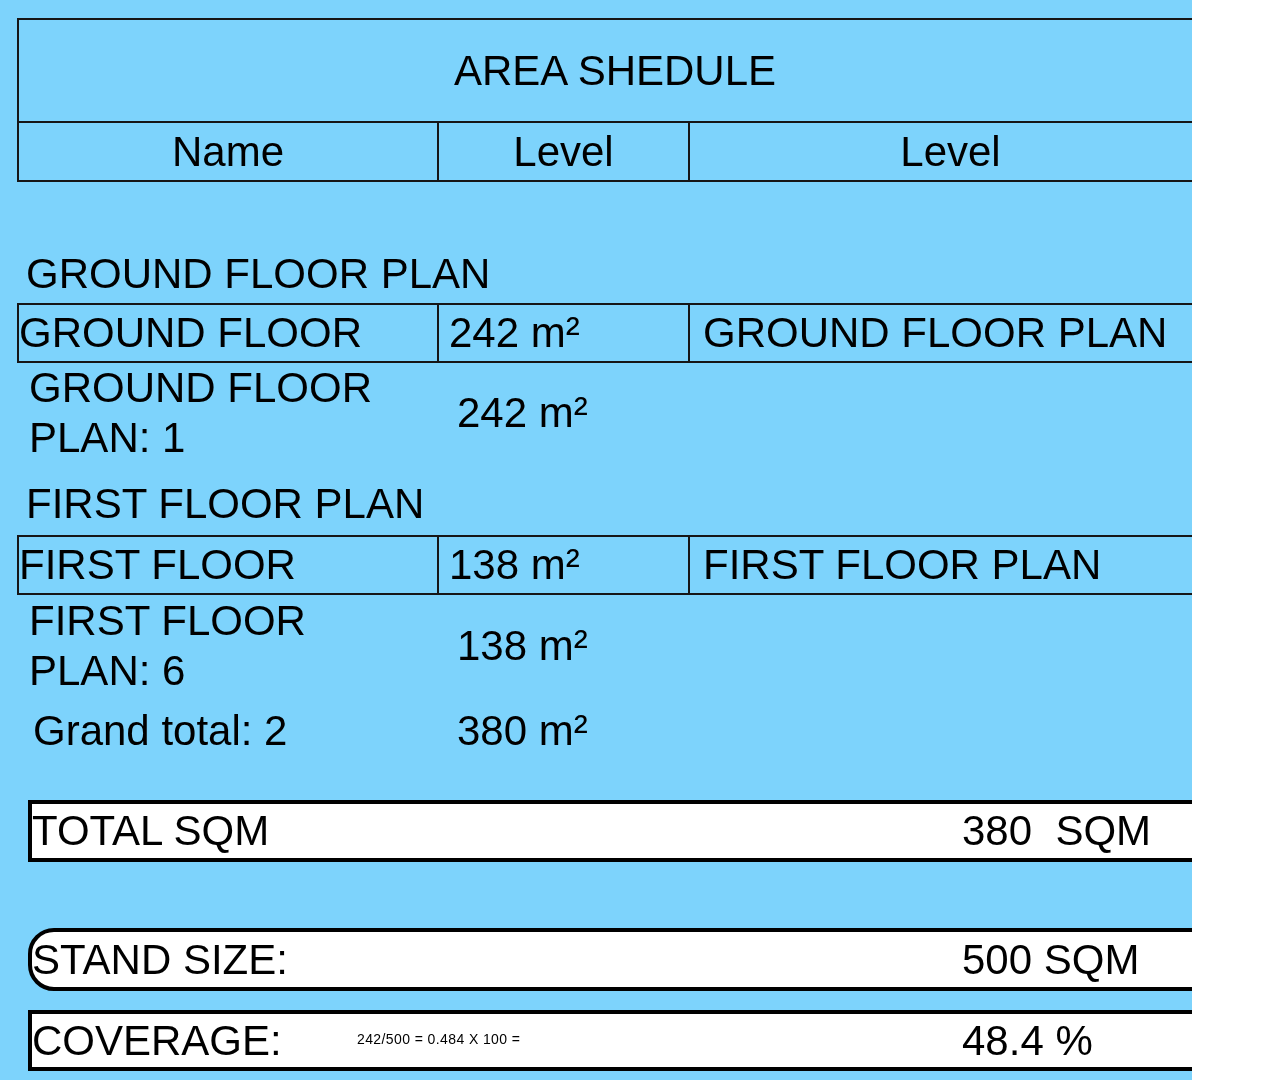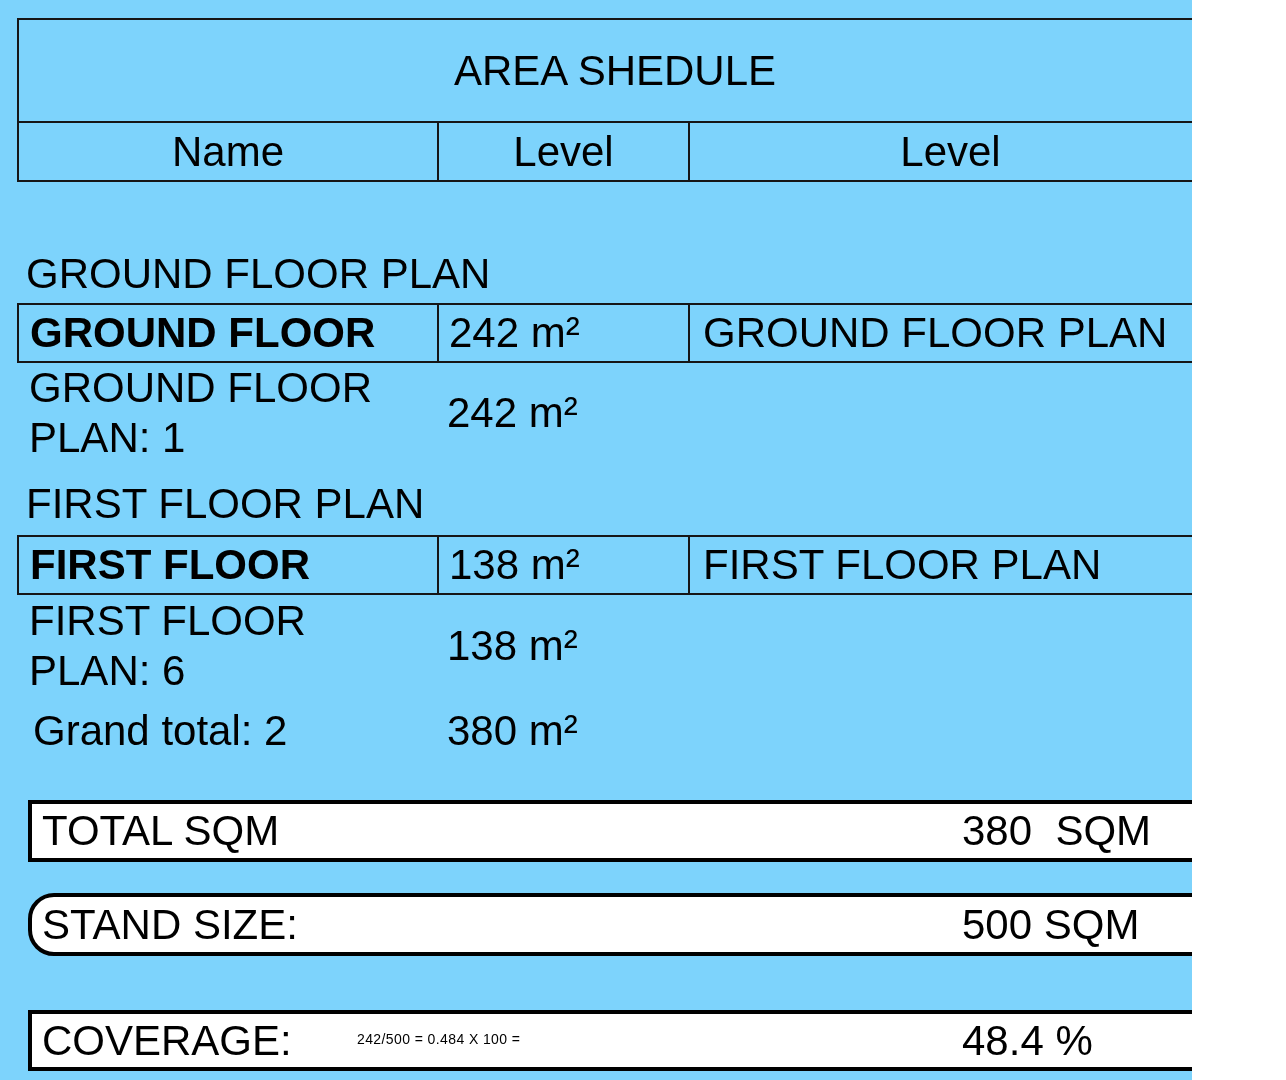--- a/index.html
+++ b/index.html
@@ -25,37 +25,38 @@
   .hcell.c-area{width:251px;border-right:2px solid #161616;}
   .hcell.c-level{flex:1;}
   
   .section-header{position:absolute;left:26px;line-height:50px;white-space:nowrap;}
   
   .row-box{
     position:absolute;left:17px;width:1196px;height:60px;
     box-sizing:border-box;border:2px solid #161616;display:flex;
   }
   .bcell{box-sizing:border-box;display:flex;align-items:center;white-space:nowrap;}
-  .bcell.c-name{width:420px;border-right:2px solid #161616;padding-left:11px;font-weight:bold;}
+  .bcell.c-name{width:420px;border-right:2px solid #161616;}
   .bcell.c-area{width:251px;border-right:2px solid #161616;padding-left:10px;}
   .bcell.c-level{flex:1;padding-left:13px;}
   
   .row-plain{
     position:absolute;left:17px;width:1196px;display:flex;align-items:center;
     line-height:50px;
+    gap:10px;
   }
   .row-plain .pname{box-sizing:border-box;width:420px;padding-left:12px;padding-right:33px;}
   .row-plain .parea{padding-left:10px;white-space:nowrap;}
   .row-plain.grand .pname{padding-left:16px;white-space:nowrap;}
   
   .sum-box{
     position:absolute;left:28px;width:1197px;box-sizing:border-box;
     border:4px solid #000;display:flex;align-items:center;background:#fff;
   }
-  .sum-box .sum-label{padding-left:10px;white-space:nowrap;}
+  .sum-box .sum-label{white-space:nowrap;}
   .sum-box .sum-value{
     position:absolute;left:930px;top:50%;transform:translateY(-50%);
     white-space:pre;
   }
   .sum-box .sum-formula{
     position:absolute;left:325px;top:50%;transform:translateY(-58%);
     font-size:14px;letter-spacing:0.4px;white-space:nowrap;
   }
 </style>
 </head>
@@ -101,21 +102,21 @@
   <div class="row-plain grand" style="top:706px;">
     <div class="pname">Grand total: 2</div>
     <div class="parea">380 m²</div>
   </div>
 
   <div class="sum-box" style="top:800px;height:62px;">
     <div class="sum-label">TOTAL SQM</div>
     <div class="sum-value">380  SQM</div>
   </div>
 
-  <div class="sum-box" style="top:893px;height:63px;border-radius:26px;">
+  <div class="sum-box" style="top:928px;height:63px;border-radius:26px;">
     <div class="sum-label">STAND SIZE:</div>
     <div class="sum-value">500 SQM</div>
   </div>
 
   <div class="sum-box" style="top:1010px;height:61px;">
     <div class="sum-label">COVERAGE:</div>
     <div class="sum-formula">242/500 = 0.484 X 100 =</div>
     <div class="sum-value">48.4 %</div>
   </div>
 

